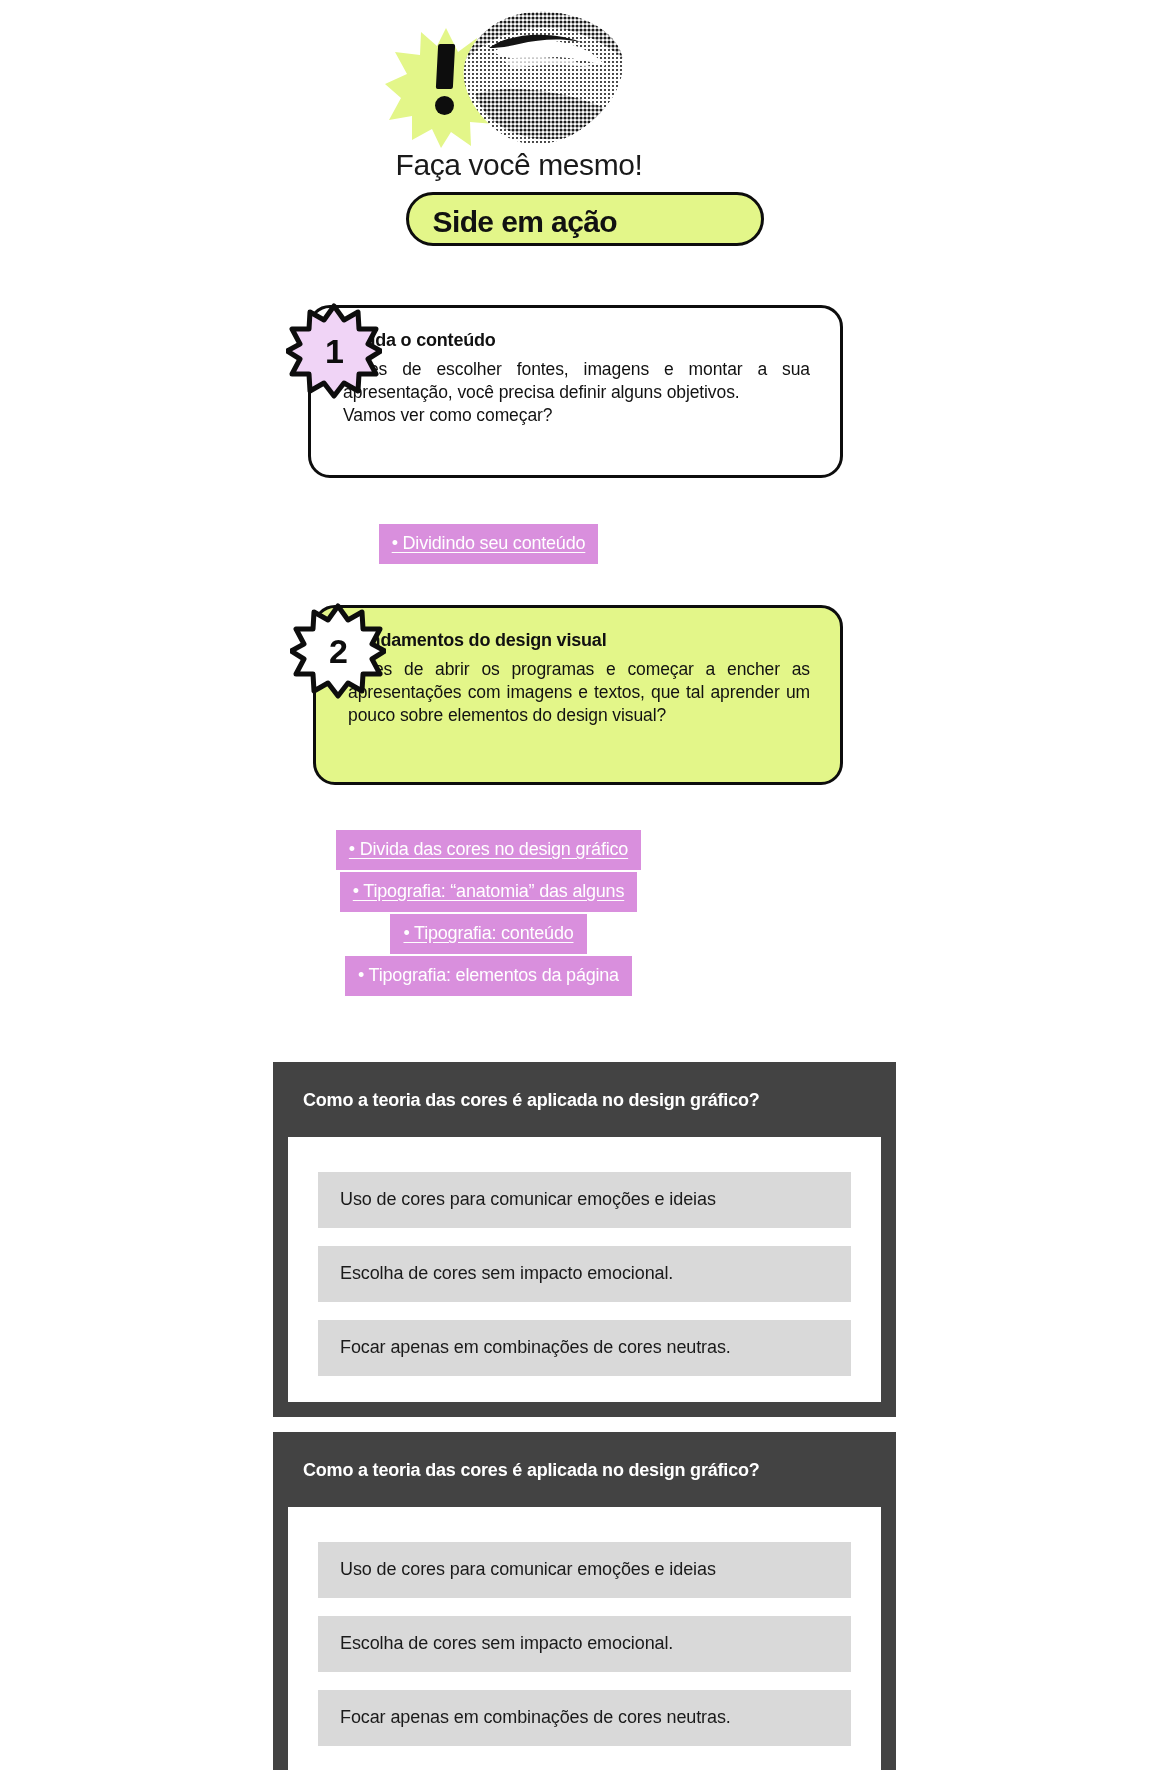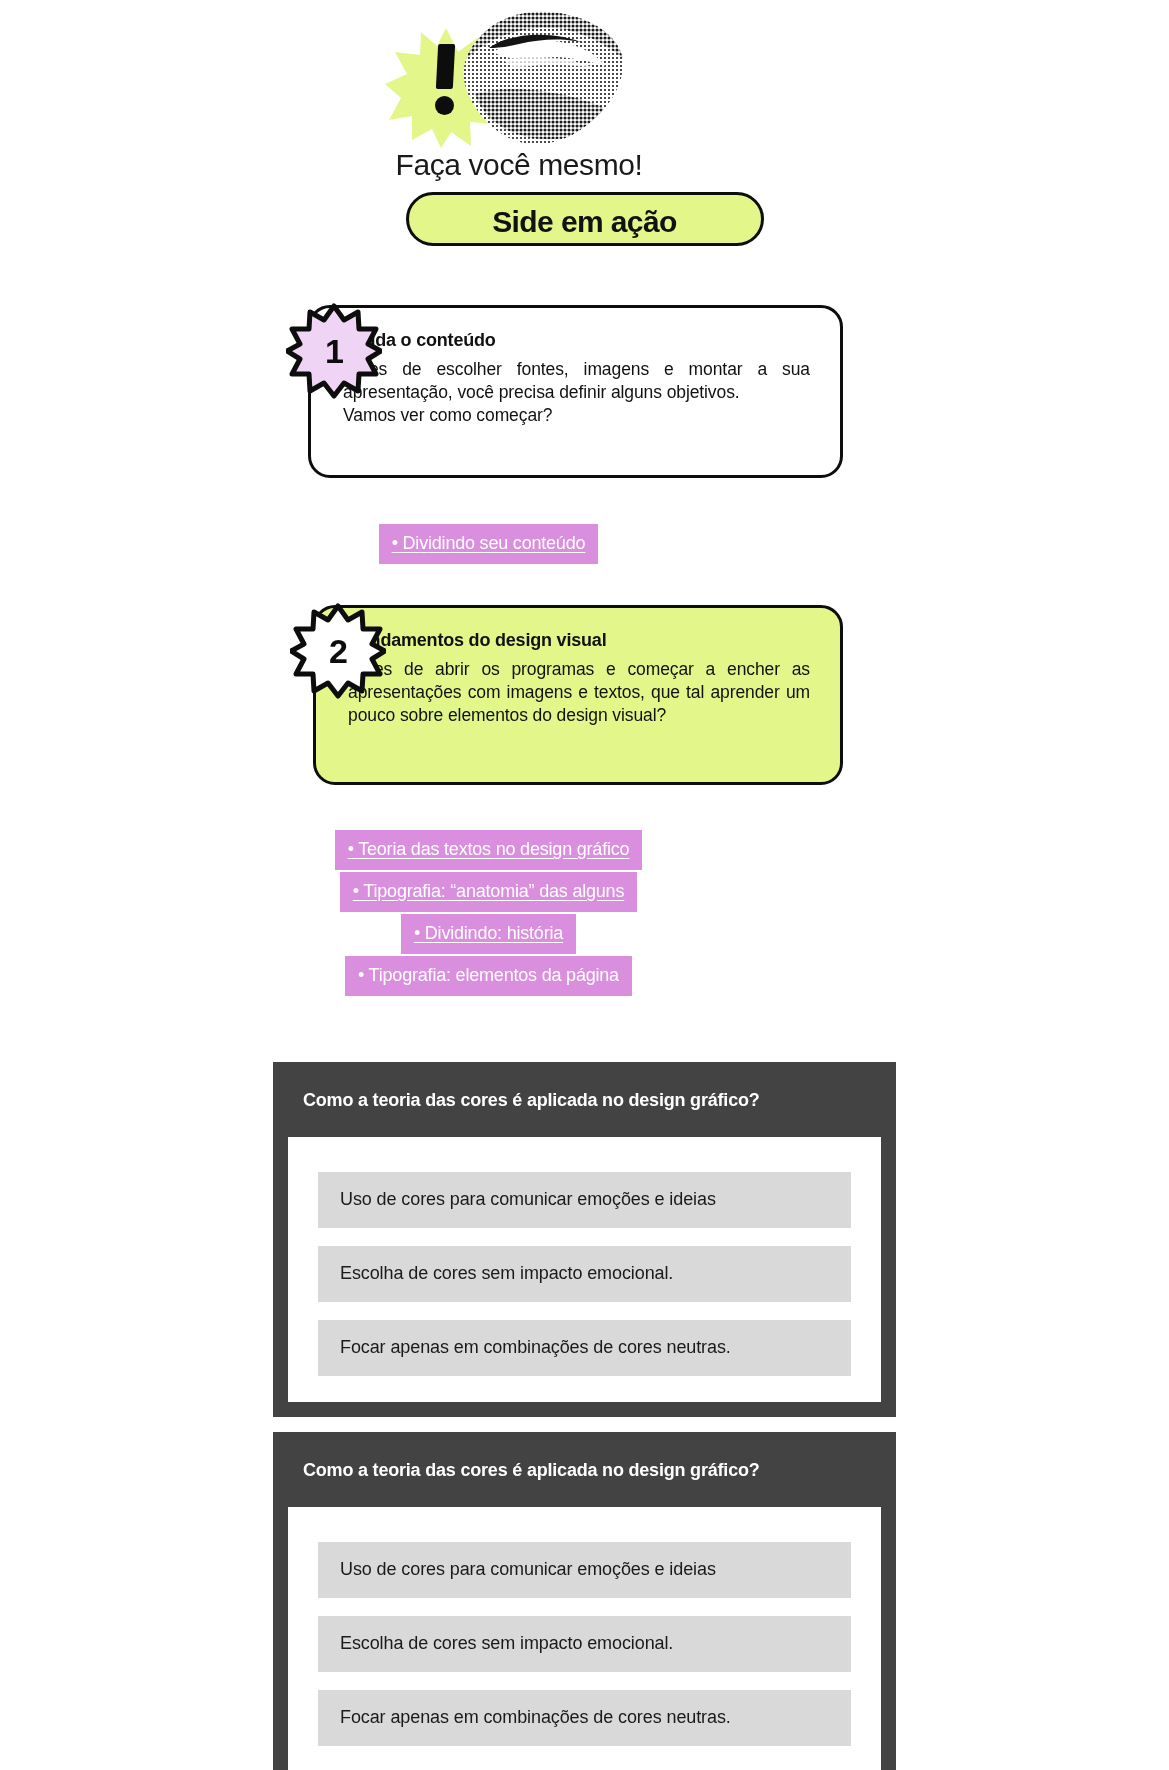--- a/index.html
+++ b/index.html
@@ -93,21 +93,20 @@
     font-weight: 400;
   }
   .hero-pill {
     position: absolute;
     left: 50%;
     top: 192px;
     transform: translateX(-50%);
     min-width: 358px;
     height: 54px;
     line-height: 54px;
-    text-align: center;
     background: #e3f689;
     border: 3px solid #0d0d0d;
     border-radius: 28px;
     font-size: 30px;
     font-weight: 700;
     letter-spacing: -0.6px;
     padding: 0 24px;
     box-sizing: border-box;
   }
 
@@ -302,23 +301,23 @@
 
     <div class="badge" style="left:290px; top:603px;">
       <svg viewBox="0 0 96 96" aria-hidden="true">
         <polygon fill="#ffffff" stroke="#0d0d0d" stroke-width="5" stroke-linejoin="round" points="48,3 58,17 72,9 73,26 90,26 82,41 95,48 82,56 90,71 73,71 72,88 58,80 48,93 38,80 24,88 23,71 6,71 14,56 1,48 14,41 6,26 23,26 24,9 38,17"></polygon>
       </svg>
       <div class="badge-num">2</div>
     </div>
   </div>
 
   <div class="links" style="left:0; top:830px;">
-    <a class="link-chip">• Teoria das textos no design gráfico</a>
+    <a class="link-chip">• Divida das cores no design gráfico</a>
     <a class="link-chip">• Tipografia: “anatomia” das alguns</a>
-    <a class="link-chip">• Dividindo: história</a>
+    <a class="link-chip">• Tipografia: conteúdo</a>
     <a class="link-chip no-underline">• Tipografia: elementos da página</a>
   </div>
 
   <div class="quiz" style="top:1062px;">
     <div class="quiz-q">Como a teoria das cores é aplicada no design gráfico?</div>
     <div class="quiz-inner">
       <div class="quiz-opt">Uso de cores para comunicar emoções e ideias</div>
       <div class="quiz-opt">Escolha de cores sem impacto emocional.</div>
       <div class="quiz-opt">Focar apenas em combinações de cores neutras.</div>
     </div>

